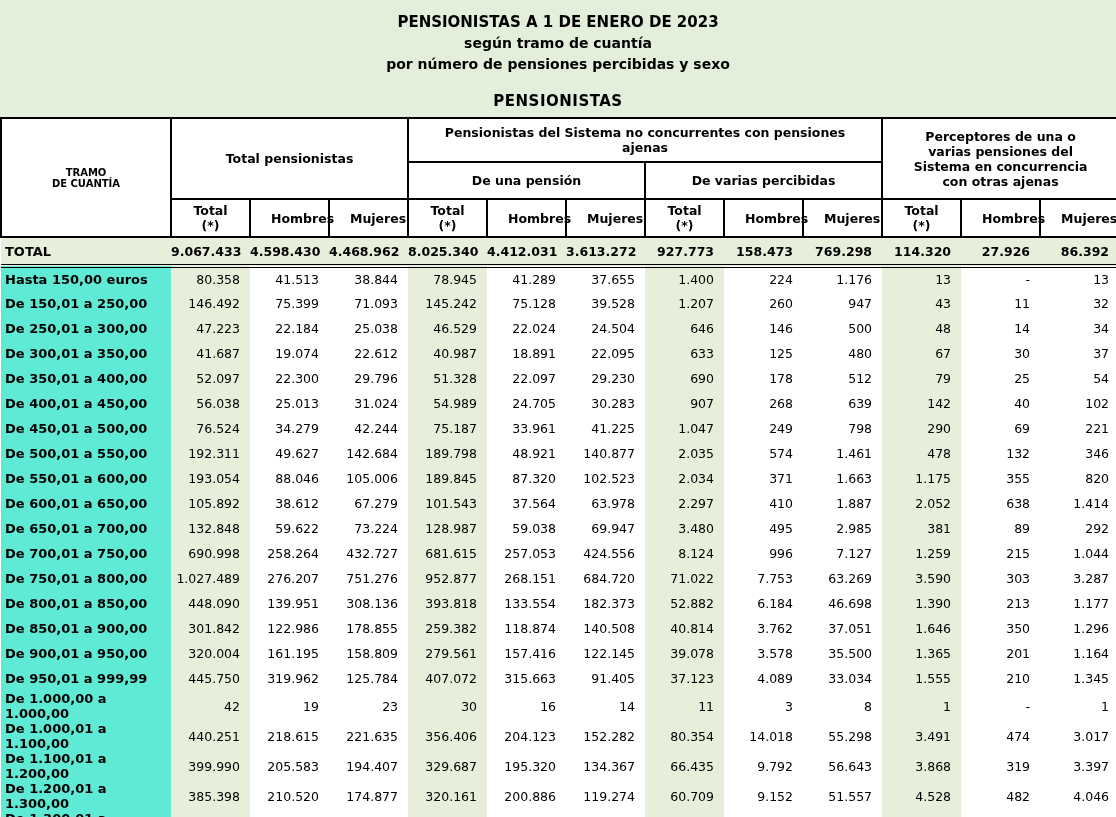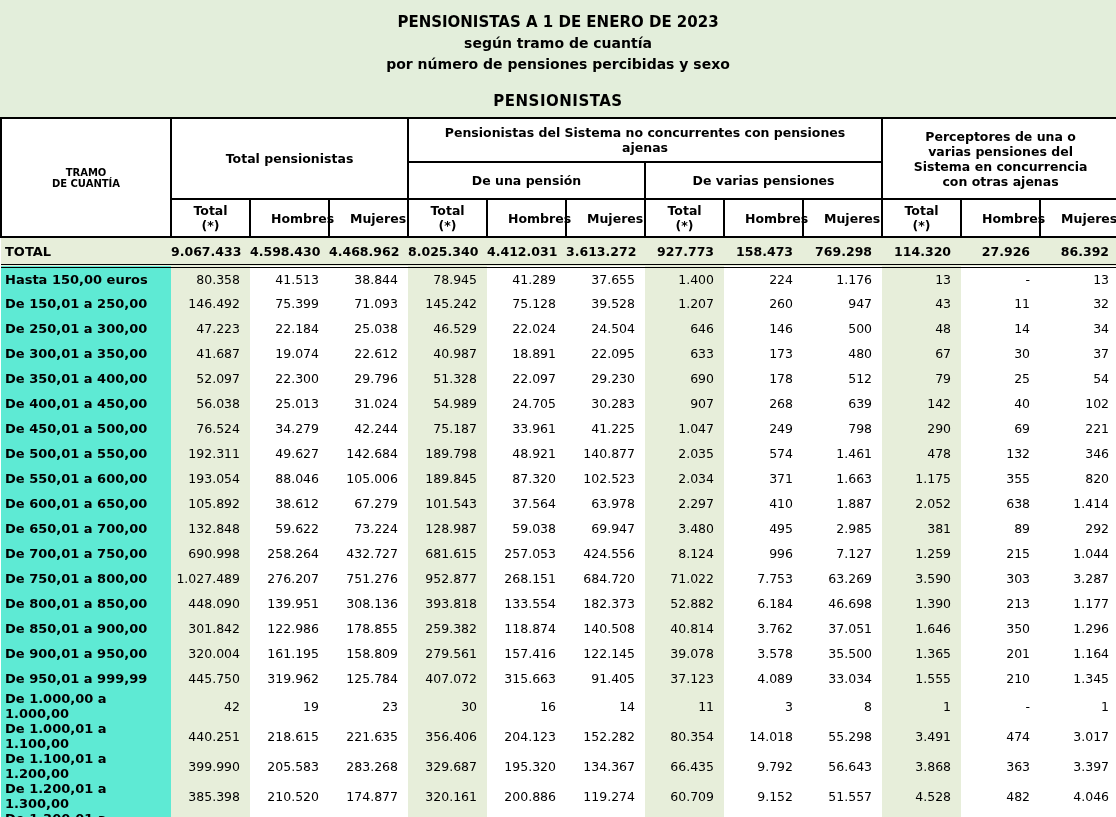--- a/index.html
+++ b/index.html
@@ -106,21 +106,21 @@
     <thead>
       <tr class="group-row">
         <th class="row-axis" rowspan="3">TRAMO
 DE CUANTÍA</th>
         <th colspan="3" rowspan="2">Total pensionistas</th>
         <th colspan="6">Pensionistas del Sistema no concurrentes con pensiones ajenas</th>
         <th colspan="3" rowspan="2">Perceptores de una o varias pensiones del Sistema en concurrencia con otras ajenas</th>
       </tr>
       <tr class="sub-row">
         <th colspan="3">De una pensión</th>
-        <th colspan="3">De varias pensiones</th>
+        <th colspan="3">De varias percibidas</th>
       </tr>
       <tr class="measure-row">
         <th>Total (*)</th>
         <th>Hombres</th>
         <th>Mujeres</th>
         <th>Total (*)</th>
         <th>Hombres</th>
         <th>Mujeres</th>
         <th>Total (*)</th>
         <th>Hombres</th>
@@ -193,21 +193,21 @@
         </tr>
         <tr>
           <th>De 300,01 a 350,00</th>
           <td>41.687</td>
           <td>19.074</td>
           <td>22.612</td>
           <td>40.987</td>
           <td>18.891</td>
           <td>22.095</td>
           <td>633</td>
-          <td>173</td>
+          <td>125</td>
           <td>480</td>
           <td>67</td>
           <td>30</td>
           <td>37</td>
         </tr>
         <tr>
           <th>De 350,01 a 400,00</th>
           <td>52.097</td>
           <td>22.300</td>
           <td>29.796</td>
@@ -428,29 +428,29 @@
           <td>14.018</td>
           <td>55.298</td>
           <td>3.491</td>
           <td>474</td>
           <td>3.017</td>
         </tr>
         <tr>
           <th>De 1.100,01 a 1.200,00</th>
           <td>399.990</td>
           <td>205.583</td>
-          <td>283.268</td>
+          <td>194.407</td>
           <td>329.687</td>
           <td>195.320</td>
           <td>134.367</td>
           <td>66.435</td>
           <td>9.792</td>
           <td>56.643</td>
           <td>3.868</td>
-          <td>363</td>
+          <td>319</td>
           <td>3.397</td>
         </tr>
         <tr>
           <th>De 1.200,01 a 1.300,00</th>
           <td>385.398</td>
           <td>210.520</td>
           <td>174.877</td>
           <td>320.161</td>
           <td>200.886</td>
           <td>119.274</td>

